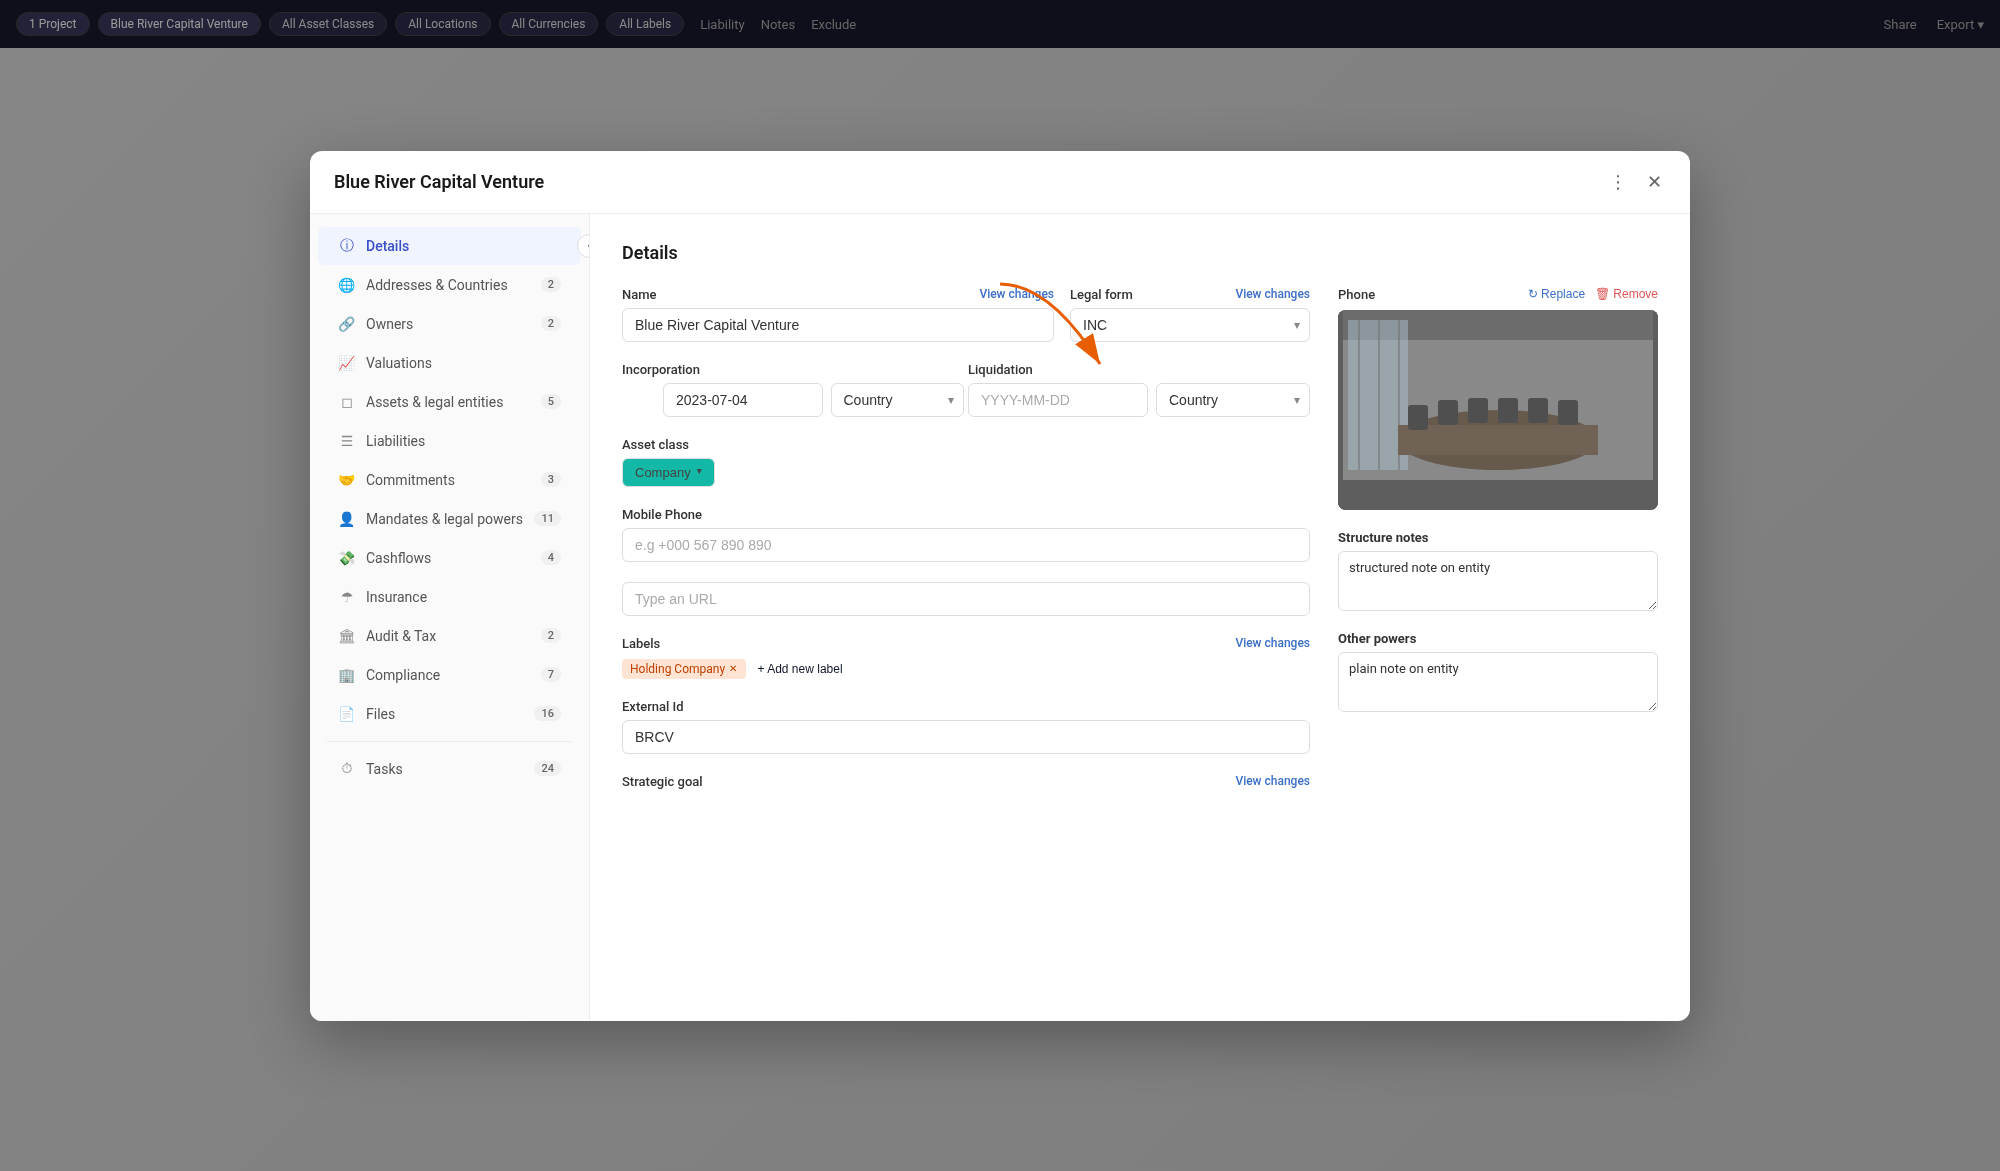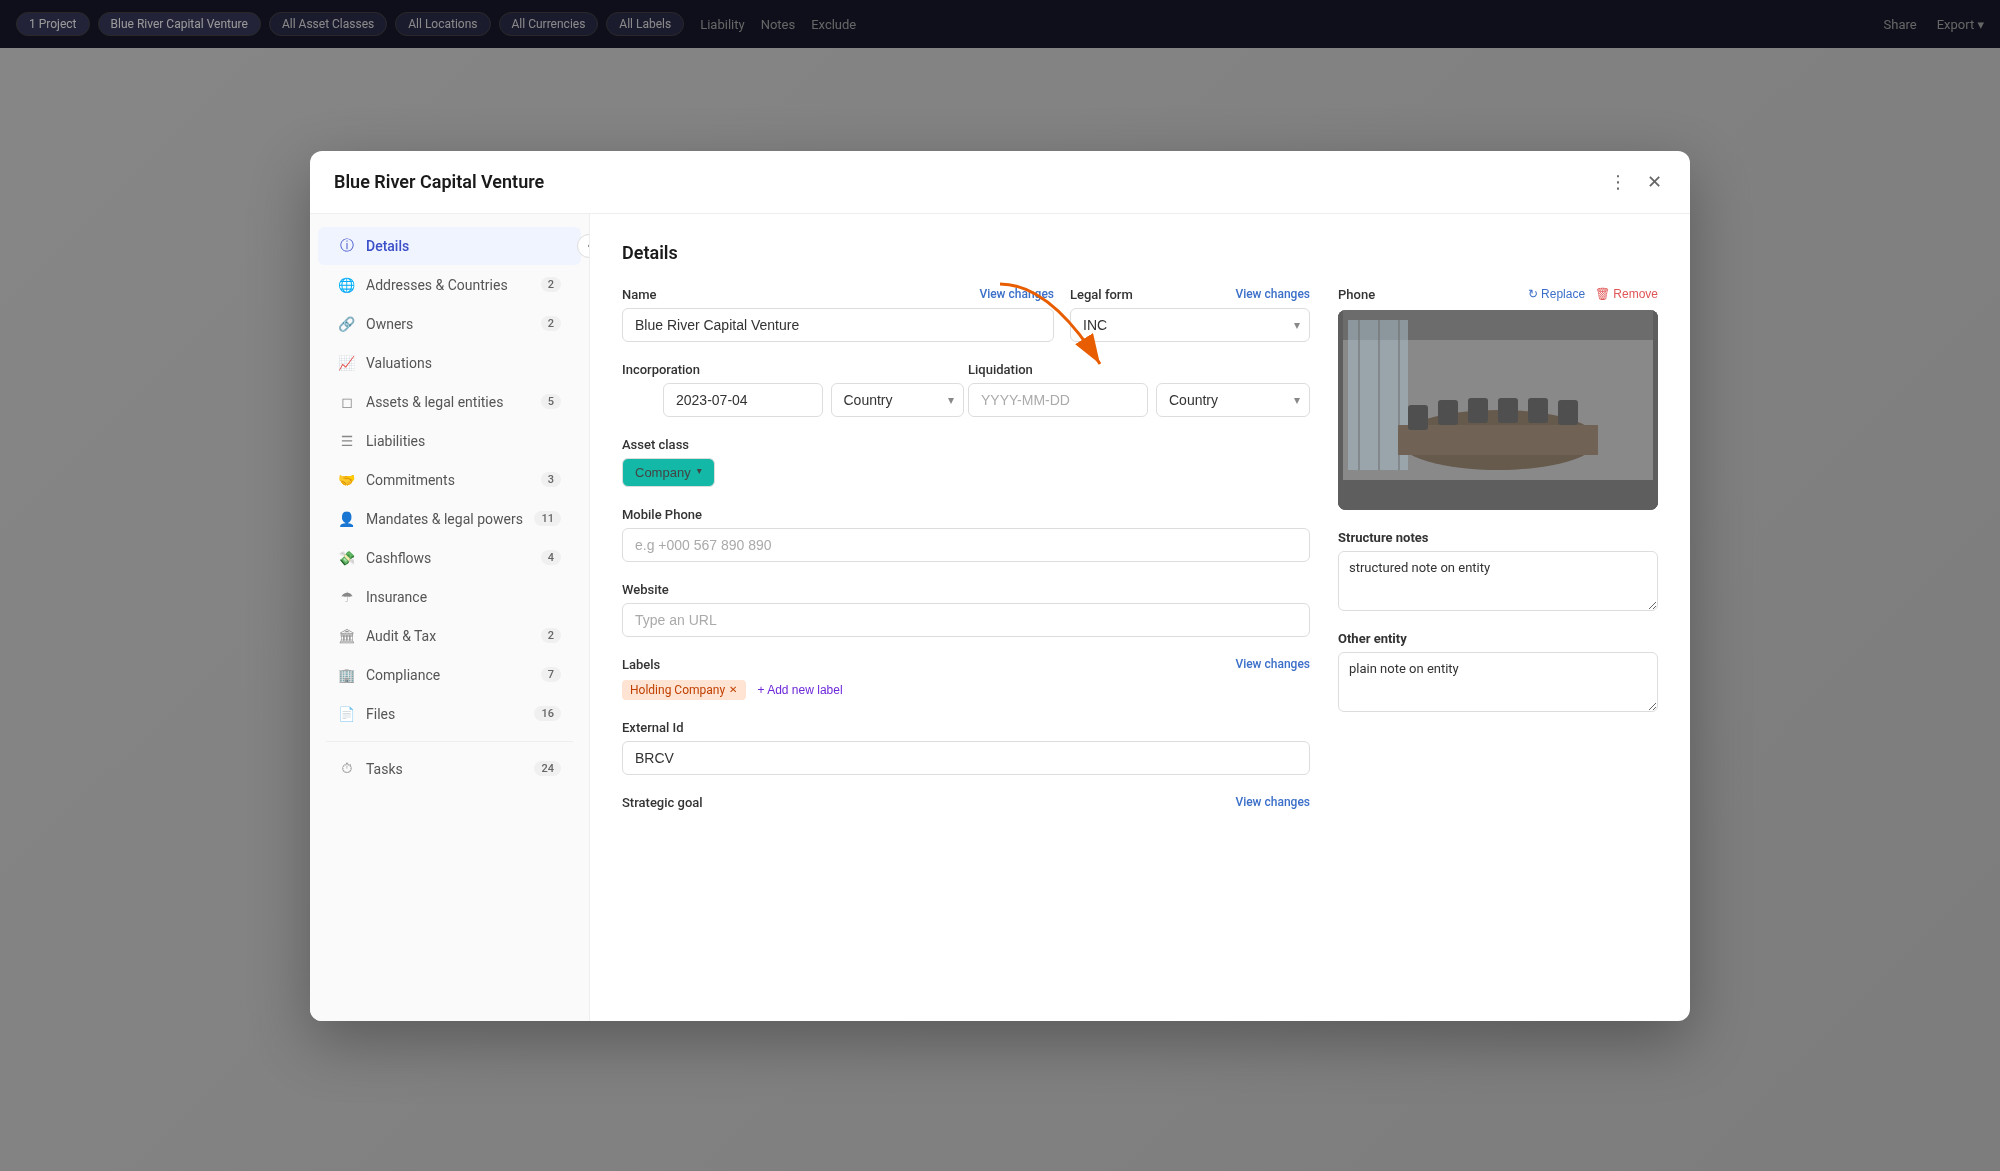--- a/index.html
+++ b/index.html
@@ -316,21 +316,21 @@
     }
 
     .label-tag-x {
       cursor: pointer;
       font-size: 10px;
       color: #c04000;
     }
 
     .add-label-btn {
       font-size: 12px;
-      color: #6d28d9;
+      color: #0f172a;
       cursor: pointer;
       background: none;
       border: none;
       padding: 3px 6px;
     }
 
     
     .right-panel {
       width: 320px;
       flex-shrink: 0;
@@ -601,21 +601,20 @@
                 <span>Company</span>
               </button>
             </div>
 
             <div class="form-row">
               <div class="form-label">Mobile Phone</div>
               <input class="form-input" type="text" placeholder="e.g +000 567 890 890" style="">
             </div>
 
             <div class="form-row">
-              <div class="form-label">Website</div>
               <input class="form-input" type="text" placeholder="Type an URL" style="">
             </div>
 
             <div class="form-row">
               <div class="form-label">
                 <span>Labels</span>
                 <a class="view-changes-link">View changes</a>
               </div>
               <div class="labels-area">
                 <div class="label-tag">
@@ -688,21 +687,21 @@
                 </svg>
               </div>
             </div>
 
             <div class="notes-section">
               <div class="notes-label">Structure notes</div>
               <textarea class="notes-textarea" style="">structured note on entity</textarea>
             </div>
 
             <div class="notes-section">
-              <div class="notes-label">Other entity</div>
+              <div class="notes-label">Other powers</div>
               <textarea class="notes-textarea" style="">plain note on entity</textarea>
             </div>
 
           </div>
 
         </div>
 
       </div>
 
     </div>

